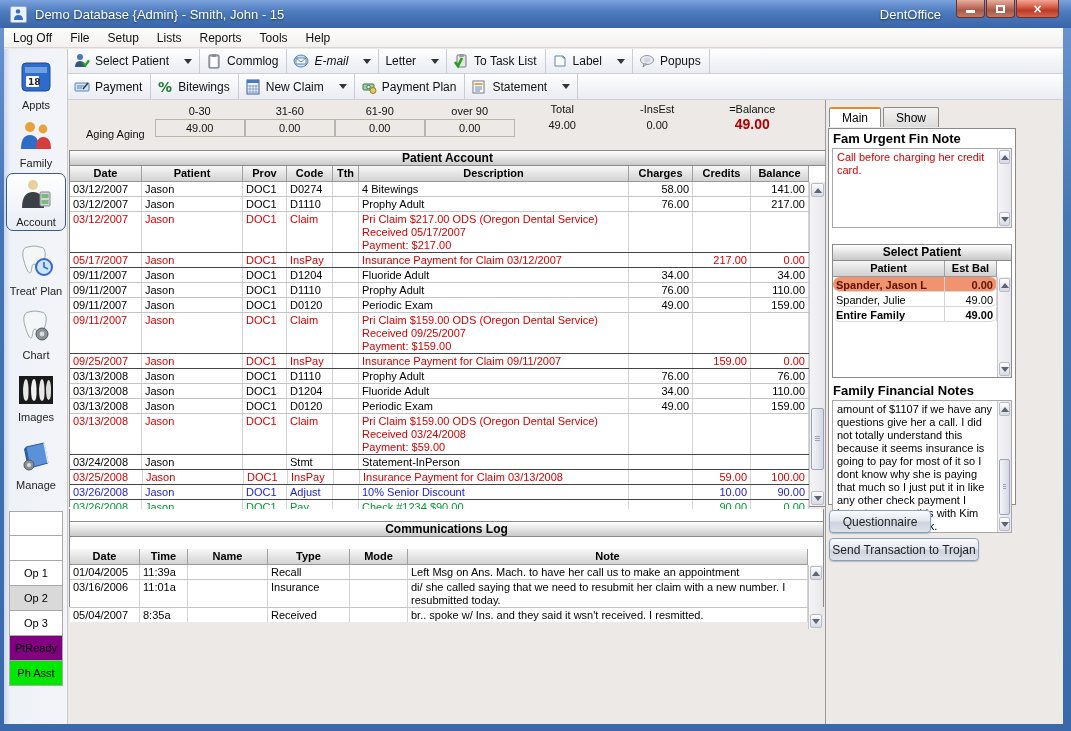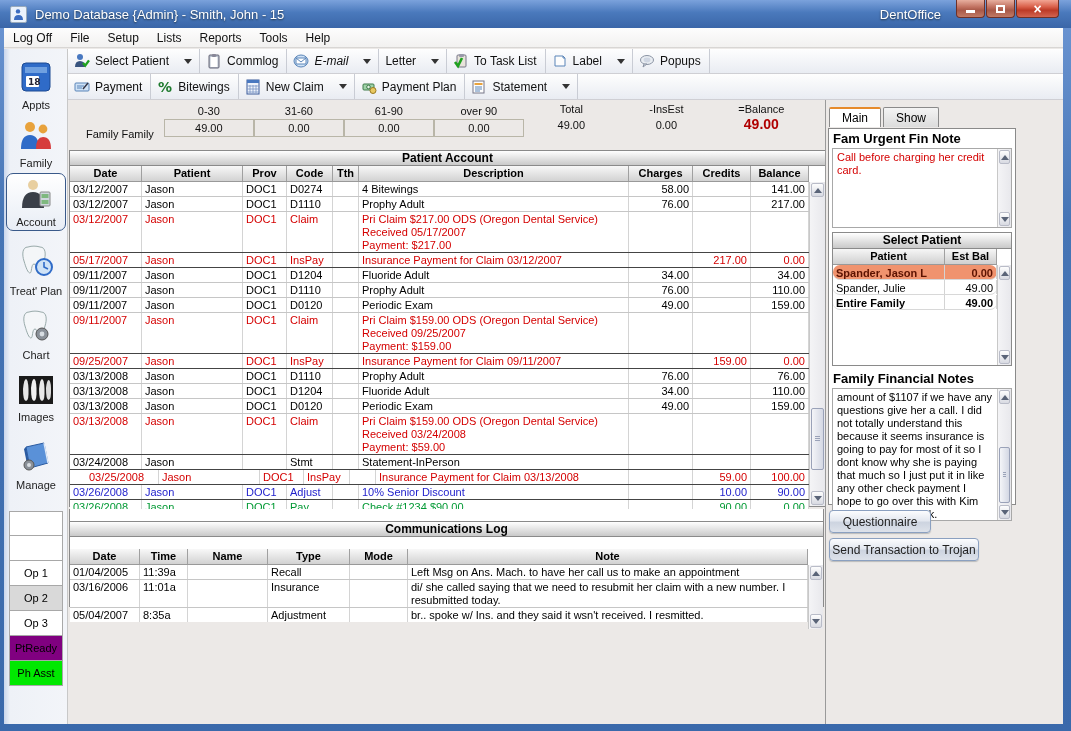--- a/index.html
+++ b/index.html
@@ -95,21 +95,21 @@
 
   
   .vdivider { position:absolute; left:757px; top:0; bottom:0; width:1px; background:#9a9a9a; }
   .rpanel { position:absolute; left:758px; top:0; width:250px; bottom:0; }
   .tabs { position:absolute; top:7px; left:3px; display:flex; font-size:12px; }
   .tab { padding:3px 12px 2px; border:1px solid #8a8a8a; border-bottom:none; background:linear-gradient(#f4f4f4,#dcdcdc);
     margin-right:2px; border-radius:2px 2px 0 0; cursor:default; }
   .tab.active { background:#fff; border-top:2px solid #e68b2c; font-size:12px; padding-top:2px; position:relative; z-index:2; }
   .tabpage { position:absolute; top:28px; left:2px; width:188px; height:377px; background:#fff; border:1px solid #8a8a8a; }
   .p-title { font-weight:bold; font-size:13px; padding:2px 4px 0; color:#000; }
-  .notebox { position:relative; margin:2px 3px 4px; border:1px solid #a8a8a8; background:#fff; font-size:11px; overflow:hidden; }
+  .notebox { position:relative; margin:2px 3px 16px; border:1px solid #a8a8a8; background:#fff; font-size:11px; overflow:hidden; }
   .notebox .ntext { padding:2px 18px 2px 4px; line-height:13px; }
   .urgent .ntext { color:#d40000; }
   .nsb { position:absolute; top:0; right:0; bottom:0; width:14px; background:linear-gradient(90deg,#f4f4f6,#e8e8ec); border-left:1px solid #c8c8c8; }
 
   .selbox { margin:4px 3px 0; border:1px solid #8a8a8a; }
   .sel-head { display:flex; height:16px; background:linear-gradient(#f6f6f6,#d0d0d0); border-bottom:1px solid #999; font-weight:bold; font-size:11px; }
   .sel-head .hc { border-right:1px solid #a0a0a0; text-align:center; line-height:15px; }
   .sel-rows { position:relative; height:100px; background:#fff; }
   .sel-row { display:flex; font-size:11px; height:15px; border-bottom:1px solid #d8d8d8; width:calc(100% - 14px);border-radius:7px; }
   .sel-row .cell { line-height:14px; white-space:nowrap; }
@@ -346,21 +346,21 @@
           <div class="op-cell" style="background: rgb(217, 217, 217);">Op 2</div>
           <div class="op-cell" style="background: rgb(255, 255, 255);">Op 3</div>
           <div class="op-cell" style="background: rgb(128, 0, 128);">PtReady</div>
           <div class="op-cell" style="background: rgb(0, 232, 0);">Ph Asst</div>
         </div>
     </div>
 
     <div class="content">
 
       <div class="aging" id="aging">
-          <div class="aging-label">Family Family</div>
+          <div class="aging-label">Aging Aging</div>
           <div class="aging-col">
             <div class="al">0-30</div>
             <div class="aging-box">49.00</div>
           </div>
           <div class="aging-col">
             <div class="al">31-60</div>
             <div class="aging-box">0.00</div>
           </div>
           <div class="aging-col">
             <div class="al">61-90</div>
@@ -552,21 +552,21 @@
               <div class="cell" style="width: 101px;">Jason</div>
               <div class="cell" style="width: 44px;"></div>
               <div class="cell" style="width: 46px;">Stmt</div>
               <div class="cell" style="width: 26px;"></div>
               <div class="cell" style="flex: 1 1 0%;">Statement-InPerson</div>
               <div class="cell num" style="width: 64px;"></div>
               <div class="cell num" style="width: 58px;"></div>
               <div class="cell num" style="width: 58px;"></div>
             </div>
             <div class="row k-claim sep">
-              <div class="cell" style="width: 73px; margin-left: 16px;">03/25/2008</div>
+              <div class="cell" style="width: 73px;">03/25/2008</div>
               <div class="cell" style="width: 101px;">Jason</div>
               <div class="cell" style="width: 44px;">DOC1</div>
               <div class="cell" style="width: 46px;">InsPay</div>
               <div class="cell" style="width: 26px;"></div>
               <div class="cell" style="flex: 1 1 0%;">Insurance Payment for Claim 03/13/2008</div>
               <div class="cell num" style="width: 64px;"></div>
               <div class="cell num" style="width: 58px;">59.00</div>
               <div class="cell num" style="width: 58px;">100.00</div>
             </div>
             <div class="row k-adjust sep">
@@ -627,21 +627,21 @@
               <div class="cell" style="width: 48px; white-space: normal;">11:01a</div>
               <div class="cell" style="width: 80px; white-space: normal;"></div>
               <div class="cell" style="width: 82px; white-space: normal;">Insurance</div>
               <div class="cell" style="width: 58px; white-space: normal;"></div>
               <div class="cell" style="flex: 1 1 0%; white-space: normal;">di/ she called saying that we need to resubmit her claim with a new number.  I resubmitted today.</div>
             </div>
             <div class="row k-std" style="width: calc(100% - 15px);">
               <div class="cell" style="width: 70px; white-space: normal;">05/04/2007</div>
               <div class="cell" style="width: 48px; white-space: normal;">8:35a</div>
               <div class="cell" style="width: 80px; white-space: normal;"></div>
-              <div class="cell" style="width: 82px; white-space: normal;">Adjustment</div>
+              <div class="cell" style="width: 82px; white-space: normal;">Received</div>
               <div class="cell" style="width: 58px; white-space: normal;"></div>
               <div class="cell" style="flex: 1 1 0%; white-space: normal;">br.. spoke w/ Ins. and they said it wsn't received. I resmitted.</div>
             </div>
             <div class="vsb" style="width:15px;">
             <div class="sb-arrow sb-up">
                 <span class="tri-u"></span>
               </div>
             <div class="sb-arrow sb-down">
                 <span class="tri-d"></span>
               </div>

